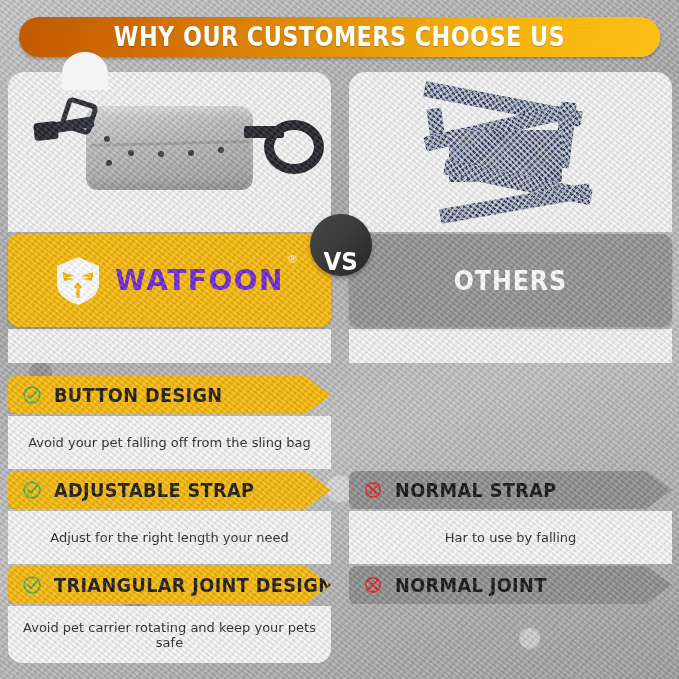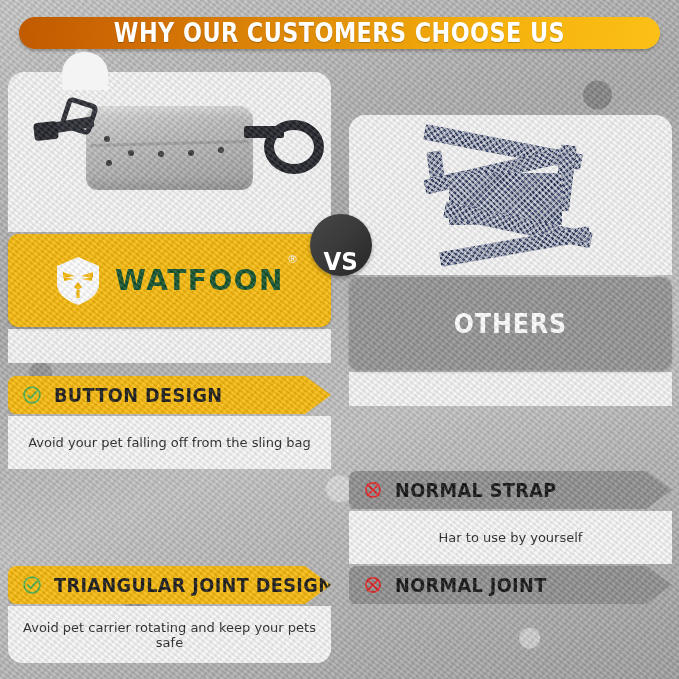--- a/index.html
+++ b/index.html
@@ -42,21 +42,21 @@
       repeating-linear-gradient(-47deg, rgba(0,0,0,0.06) 0 3px, rgba(255,255,255,0.07) 3px 6px);
     opacity: 0.8;
   }
 
   
   .header-banner {
     position: absolute;
     left: 19px;
     top: 17px;
     width: 641px;
-    height: 32px;
+    height: 40px;
     border-radius: 22px;
     background: linear-gradient(100deg, #c05a00 0%, #cf6b04 18%, #e08d08 45%, #f5b00c 72%, #fbc016 100%);
     box-shadow: 0 2px 3px rgba(0,0,0,0.25);
     z-index: 4;
   }
   .header-title {
     position: absolute;
     left: 0; right: 0;
     top: 50%;
     transform: translateY(-50%);
@@ -83,21 +83,21 @@
     z-index: 5;
   }
 
   
   .col {
     position: absolute;
     top: 72px;
     width: 323px;
   }
   .col-left { left: 8px; }
-  .col-right { left: 349px; margin-top: 43px; }
+  .col-right { left: 349px; }
 
   .photo-card {
     position: relative;
     height: 160px;
     background: #f4f4f4;
     border-radius: 16px 16px 0 0;
     overflow: hidden;
   }
 
   
@@ -274,21 +274,21 @@
     box-shadow: 0 2px 3px rgba(0,0,0,0.18);
   }
   .brand-logo-wrap {
     display: flex;
     align-items: center;
     gap: 14px;
     position: relative;
   }
   .logo-mark { width: 46px; height: 48px; display: block; }
   .brand-word {
-    color: #14532d;
+    color: #6d28d9;
     font-family: "DejaVu Sans", sans-serif;
     font-weight: bold;
     font-size: 28px;
     letter-spacing: 1.5px;
   }
   .reg-mark {
     position: absolute;
     right: -14px;
     top: -4px;
     color: #ffffff;
@@ -486,31 +486,41 @@
         <div class="desc-card">
           <span class="desc-text">Avoid your pet falling off from the sling bag</span>
         </div>
       </div>
       <div class="side right">
       </div>
     </div>
 
     <div class="feature-row">
       <div class="side left">
+        <div class="banner pro">
+          <svg class="status-icon" viewBox="0 0 24 24">
+            <circle cx="12" cy="12" r="9.5" fill="none" stroke="#4caf50" stroke-width="2"></circle>
+            <path d="M7 12.2 L10.6 15.6 L17.6 7.6" fill="none" stroke="#4caf50" stroke-width="2.2" stroke-linecap="round" stroke-linejoin="round"></path>
+          </svg>
+          <span class="banner-label">ADJUSTABLE STRAP</span>
+        </div>
+        <div class="desc-card">
+          <span class="desc-text">Adjust for the right length your need</span>
+        </div>
       </div>
       <div class="side right">
         <div class="banner con">
           <svg class="status-icon" viewBox="0 0 24 24">
             <circle cx="12" cy="12" r="8.5" fill="none" stroke="#e02020" stroke-width="2"></circle>
             <path d="M5.5 5.5 L18.5 18.5 M18.5 5.5 L5.5 18.5" stroke="#e02020" stroke-width="2" stroke-linecap="round"></path>
           </svg>
           <span class="banner-label">NORMAL STRAP</span>
         </div>
         <div class="desc-card">
-          <span class="desc-text">Har to use by yourself</span>
+          <span class="desc-text">Har to use by falling</span>
         </div>
       </div>
     </div>
 
     <div class="feature-row">
       <div class="side left">
         <div class="banner pro">
           <svg class="status-icon" viewBox="0 0 24 24">
             <circle cx="12" cy="12" r="9.5" fill="none" stroke="#4caf50" stroke-width="2"></circle>
             <path d="M7 12.2 L10.6 15.6 L17.6 7.6" fill="none" stroke="#4caf50" stroke-width="2.2" stroke-linecap="round" stroke-linejoin="round"></path>

